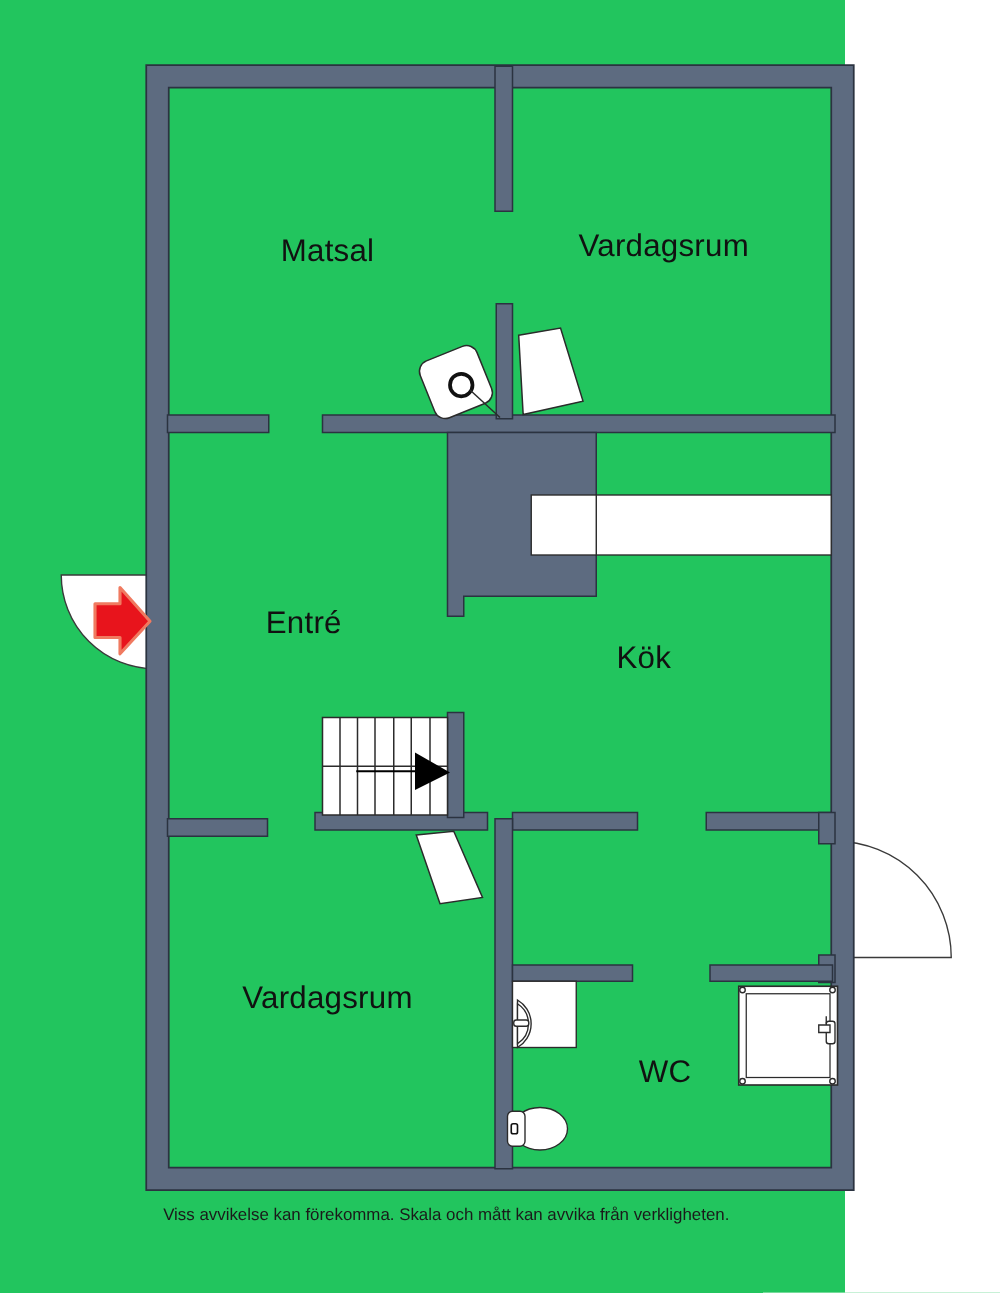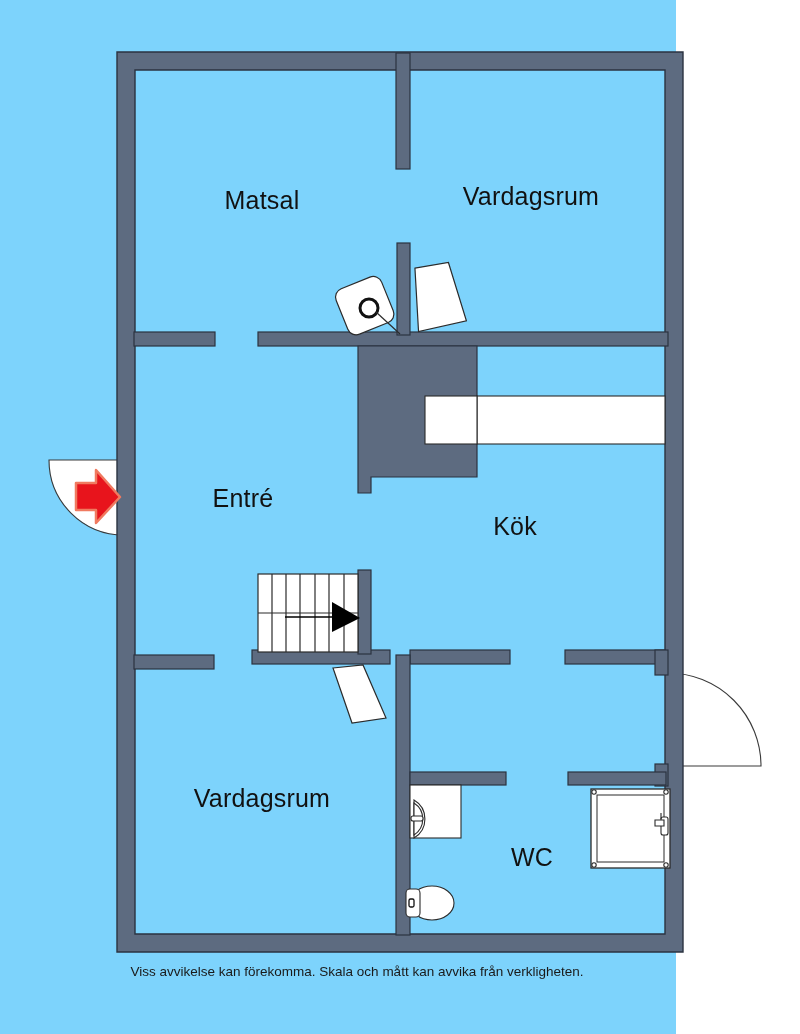--- a/index.html
+++ b/index.html
@@ -11,21 +11,21 @@
     width: 800px;
     height: 1034px;
     font-family: "Liberation Sans", sans-serif;
     position: relative;
     overflow: hidden;
   }
   #floorplan-root {
     position: relative;
     width: 676px;
     height: 1034px;
-    background: #7dd3fc;
+    background: #22c55e;
   }
   #plan-svg {
     position: absolute;
     left: 0;
     top: 0;
     width: 800px;
     height: 1034px;
     display: block;
   }
   .room-label {

